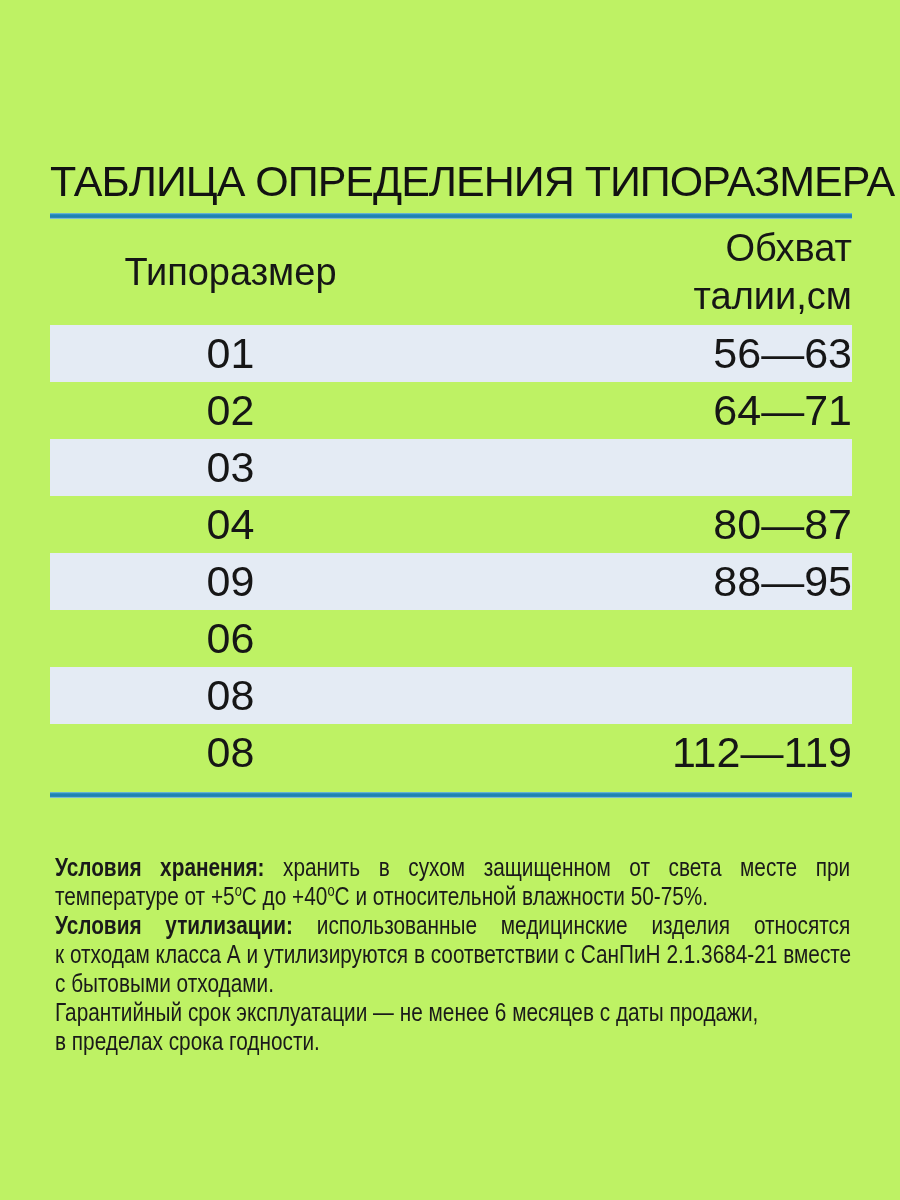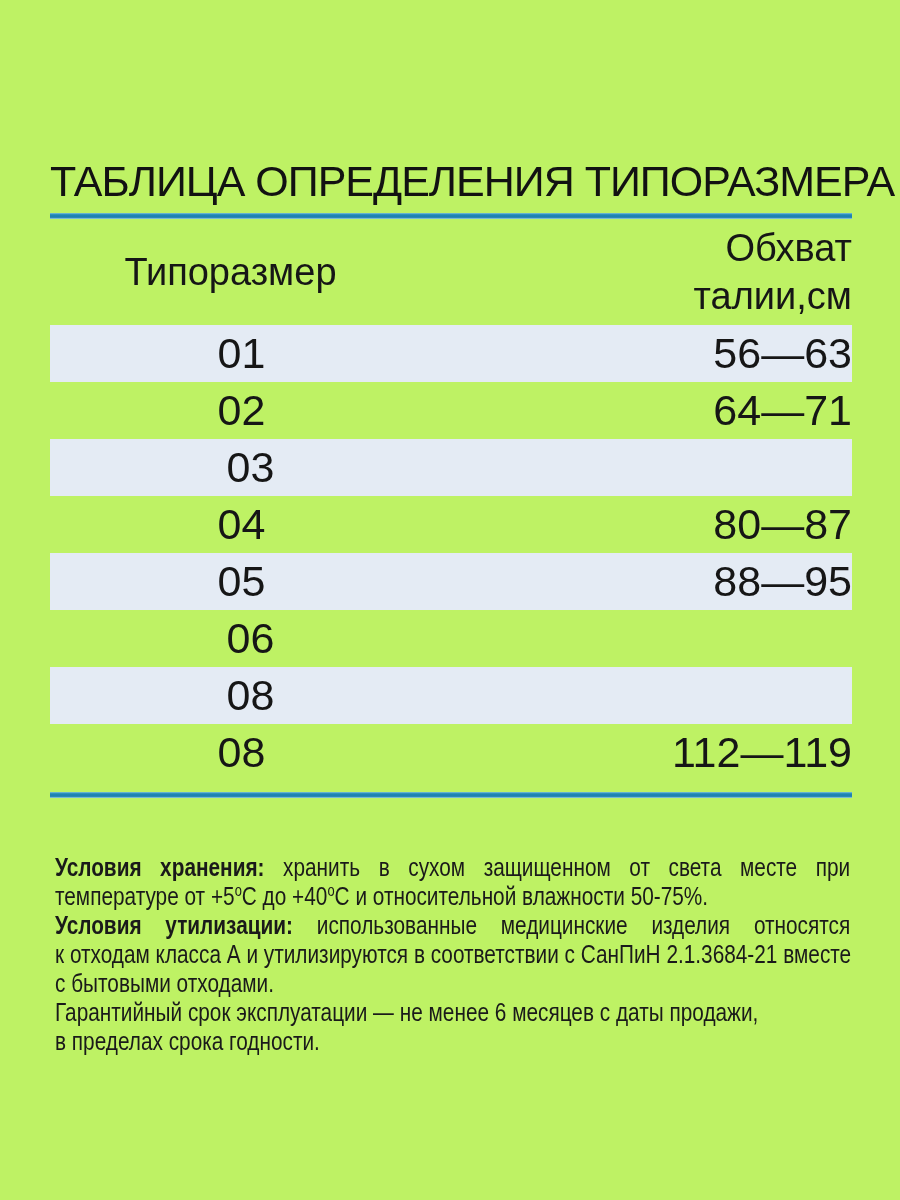--- a/index.html
+++ b/index.html
@@ -22,21 +22,21 @@
   .thead {
     position:absolute; left:50px; top:219px; width:802px; height:106px;
     display:flex; align-items:center;
   }
   .c1 { width:45%; text-align:center; }
   .c2 { width:55%; text-align:right; }
   .thead .c1 { font-size:38px; }
   .thead .c2 { font-size:38px; line-height:48px; }
   .tbody { position:absolute; left:50px; top:325px; width:802px; }
   .row { display:flex; height:57px; align-items:center; font-size:43px; }
-  .row .c1, .row .c2 { letter-spacing:0;padding-left:20px; }
+  .row .c1, .row .c2 { letter-spacing:0; }
   .shade { background:#e4ebf4; }
   .notes {
     position:absolute; left:55px; top:853px; width:994px;
     transform:scaleX(0.8); transform-origin:0 0;
     font-size:26px; line-height:29px; color:#1a1a1a;
   }
   .ln { white-space:nowrap; }
   .just { text-align:justify; text-align-last:justify; }
   .lead { font-weight:700; }
   sup.deg { font-size:0.62em; vertical-align:0.55em; line-height:0; }
@@ -68,21 +68,21 @@
       <div class="c2">64—71</div>
     </div>
     <div class="row shade">
       <div class="c1">03</div>
     </div>
     <div class="row">
       <div class="c1">04</div>
       <div class="c2">80—87</div>
     </div>
     <div class="row shade">
-      <div class="c1">05</div>
+      <div class="c1">09</div>
       <div class="c2">88—95</div>
     </div>
     <div class="row">
       <div class="c1">06</div>
     </div>
     <div class="row shade">
       <div class="c1">08</div>
     </div>
     <div class="row">
       <div class="c1">08</div>

